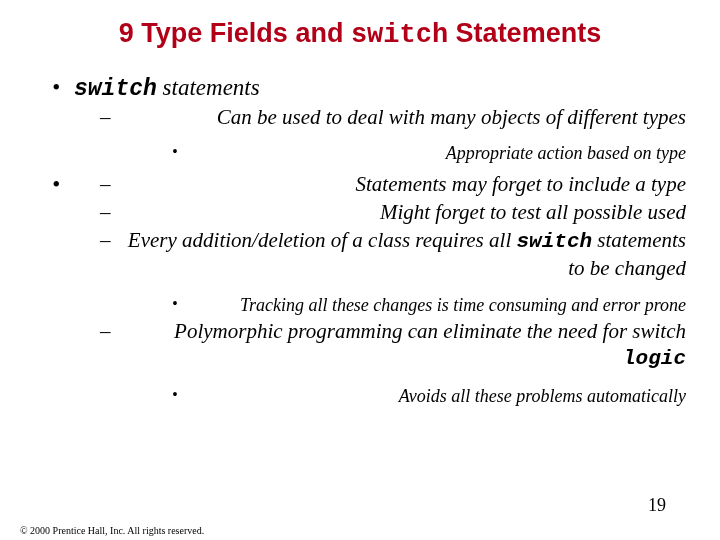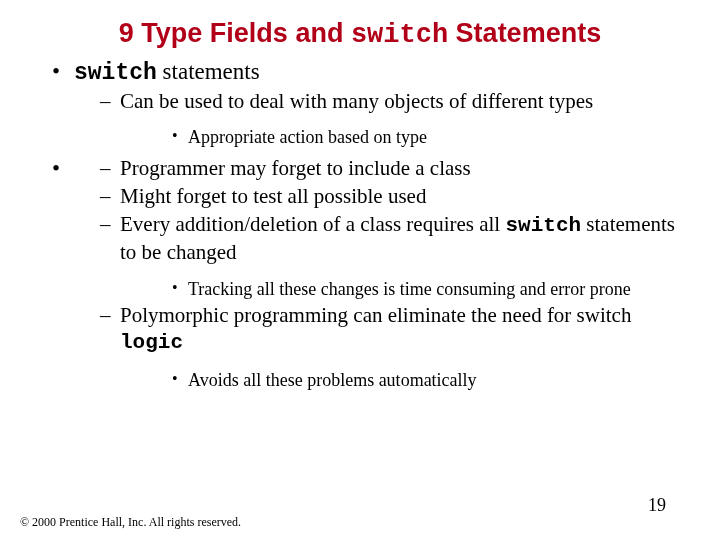--- a/index.html
+++ b/index.html
@@ -28,25 +28,26 @@
     font-weight: 700;
     font-size: 27px;
     color: #b10018;
   }
   .title .mono {
     font-family: "Courier New", Courier, monospace;
     font-weight: 700;
   }
   .content {
     position: absolute;
-    top: 58px;
+    top: 74px;
     left: 46px;
     width: 640px;
     font-size: 23px;
     line-height: 1.25;
+    font-style: italic;
   }
   .content ul, .content li {
     margin: 0;
     padding: 0;
     list-style: none;
   }
   .mono {
     font-family: "Courier New", Courier, monospace;
     font-weight: 700;
   }
@@ -60,20 +61,21 @@
   .lvl1 > li::before {
     content: "•";
     position: absolute;
     left: 6px;
     top: 0;
     font-size: 23px;
   }
   
   .lvl2 {
     margin-top: 6px;
+    text-align: right;
   }
   .lvl2 > li {
     position: relative;
     padding-left: 46px;
     font-size: 21px;
     margin-bottom: 2px;
   }
   .lvl2 > li::before {
     content: "–";
     position: absolute;
@@ -95,23 +97,23 @@
   .lvl3 > li::before {
     content: "•";
     position: absolute;
     left: 52px;
     top: 0;
     font-size: 16px;
   }
 
   .footer {
     position: absolute;
-    bottom: 10px;
+    bottom: 4px;
     left: 20px;
-    font-size: 12px;
+    font-size: 10px;
     font-family: "Times New Roman", Times, serif;
   }
   .pagenum {
     position: absolute;
     bottom: 24px;
     right: 18px;
     font-size: 18px;
     font-family: "Times New Roman", Times, serif;
   }
 </style>
@@ -136,21 +138,21 @@
                 <span>Appropriate action based on type</span>
               </li>
             </ul>
           </li>
         </ul>
       </li>
 
       <li>
         <ul class="lvl2">
           <li>
-            <span>Programmer may forget to include a class</span>
+            <span>Statements may forget to include a type</span>
           </li>
           <li>
             <span>Might forget to test all possible used</span>
           </li>
           <li>
             <span>Every addition/deletion of a class requires all </span><span class="mono">switch</span><span> statements to be changed</span>
             <ul class="lvl3">
               <li>
                 <span>Tracking all these changes is time consuming and error prone</span>
               </li>

